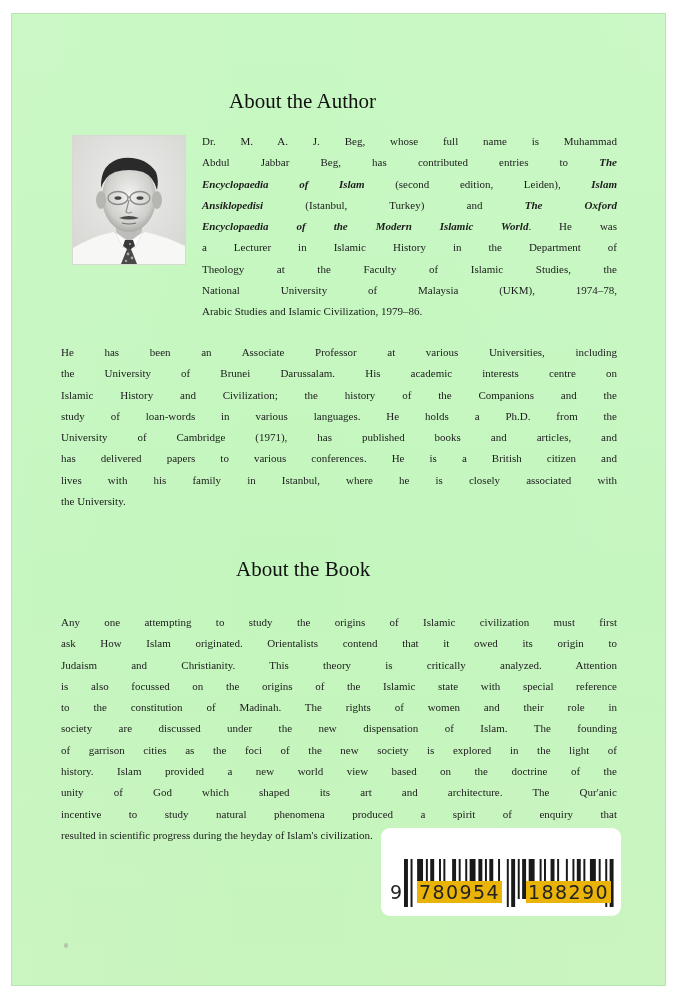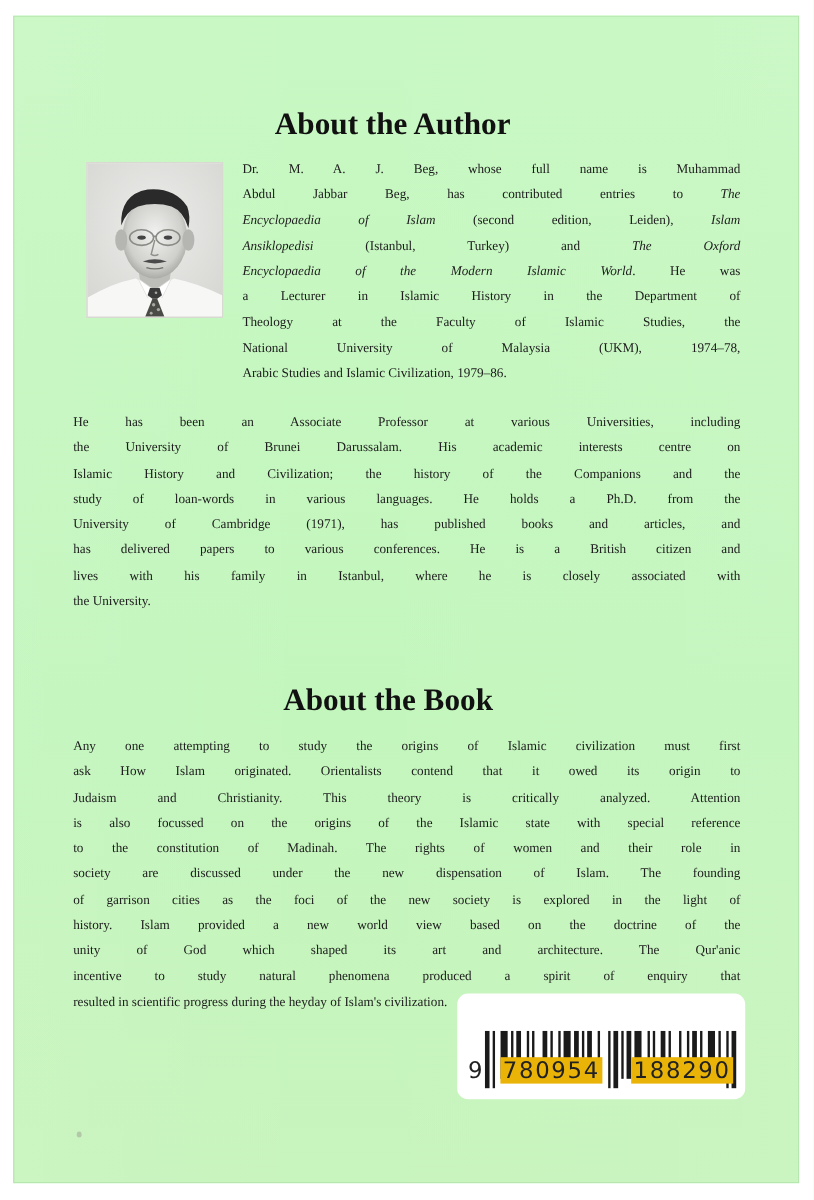--- a/index.html
+++ b/index.html
@@ -20,28 +20,28 @@
     background-image:
       linear-gradient(90deg, rgba(255,255,255,0.06) 0%, rgba(0,0,0,0) 40%, rgba(255,255,255,0.05) 100%),
       linear-gradient(180deg, #c8f8c3 0%, #c3f6bd 60%, #c8f4bd 100%);
     box-shadow: inset 0 0 0 1px #b8e6b0;
     font-family: "Liberation Serif", "DejaVu Serif", serif;
     color: #1b1b1b;
   }
   .heading {
     position: absolute;
     font-family: "Liberation Serif", "DejaVu Serif", serif;
-    font-size: 26px;
-    font-weight: bold;
+    font-size: 21px;
+    font-weight: normal;
     color: #111;
     margin: 0;
     white-space: nowrap;
   }
   .h-author { left: 218px; top: 76px; }
-  .h-book { left: 225px; top: 556px; }
+  .h-book { left: 225px; top: 544px; }
 
   .photo {
     position: absolute;
     left: 61px;
     top: 122px;
     width: 112px;
     height: 128px;
     background: #e6e6e4;
     overflow: hidden;
     border: 1px solid #d8dad2;
@@ -64,21 +64,21 @@
     height: 21.3px;
   }
   .p-block .line.last {
     text-align-last: left;
   }
   .p-block .line span { }
   .author-p1 { left: 191px; top: 118px; width: 415px; }
   .author-p2 { left: 50px; top: 329px; width: 556px; }
   .book-p { left: 50px; top: 599px; width: 556px; }
 
-  .it { font-style: italic; }
+  .it { font-style: italic; font-weight: bold; }
 
   .barcode-label {
     position: absolute;
     left: 370px;
     top: 815px;
     width: 240px;
     height: 88px;
     background: #ffffff;
     border-radius: 9px;
   }

